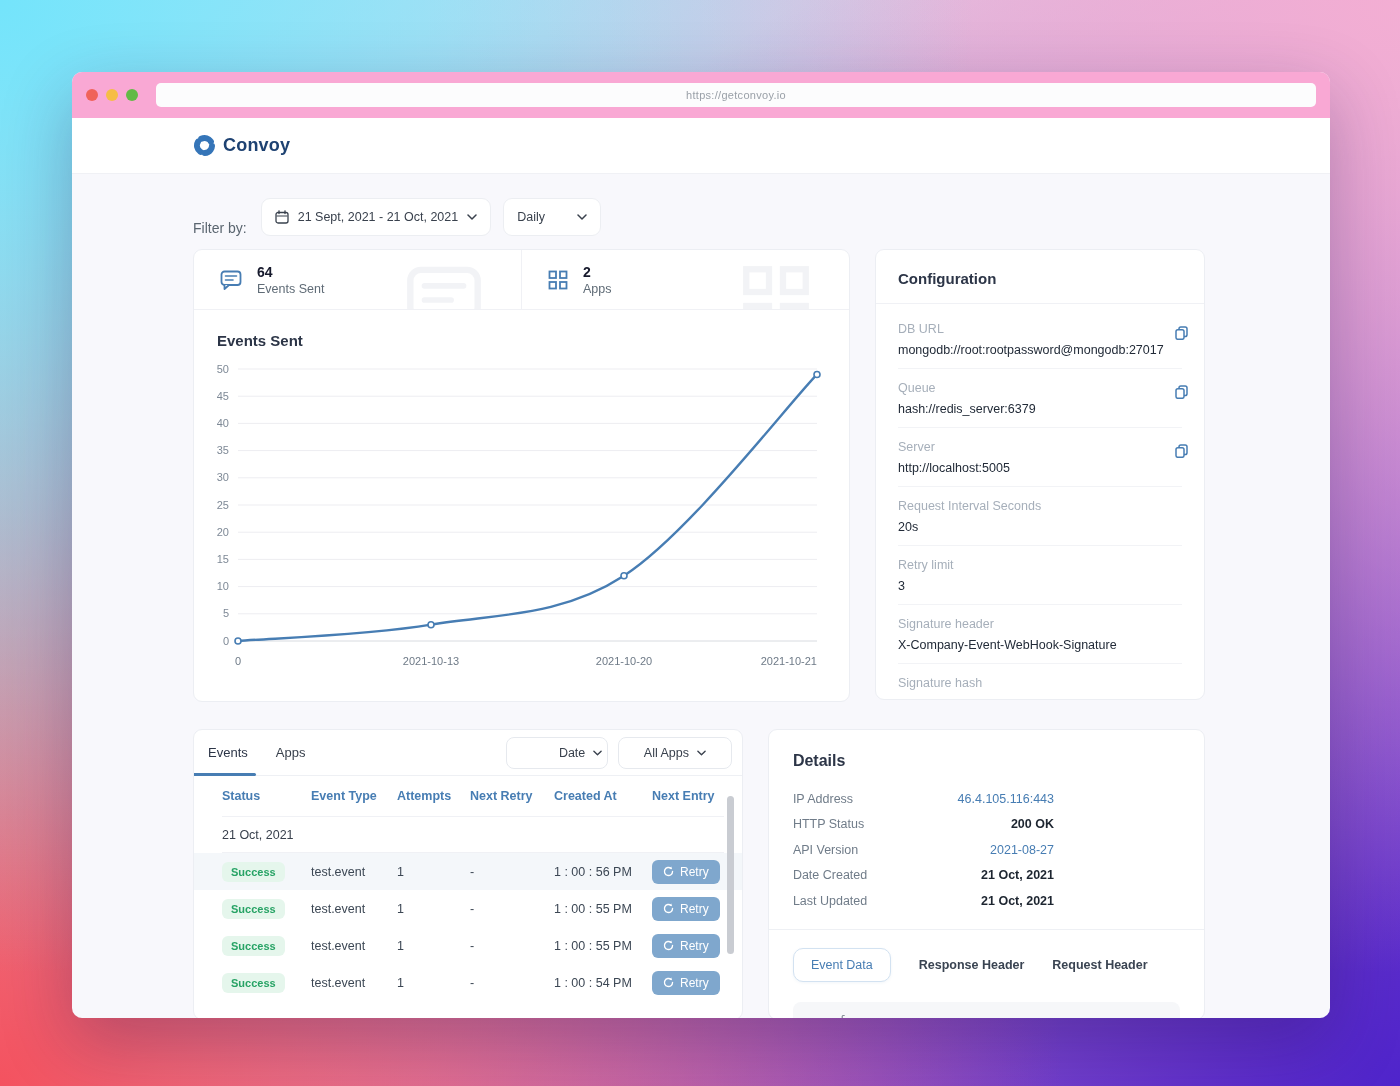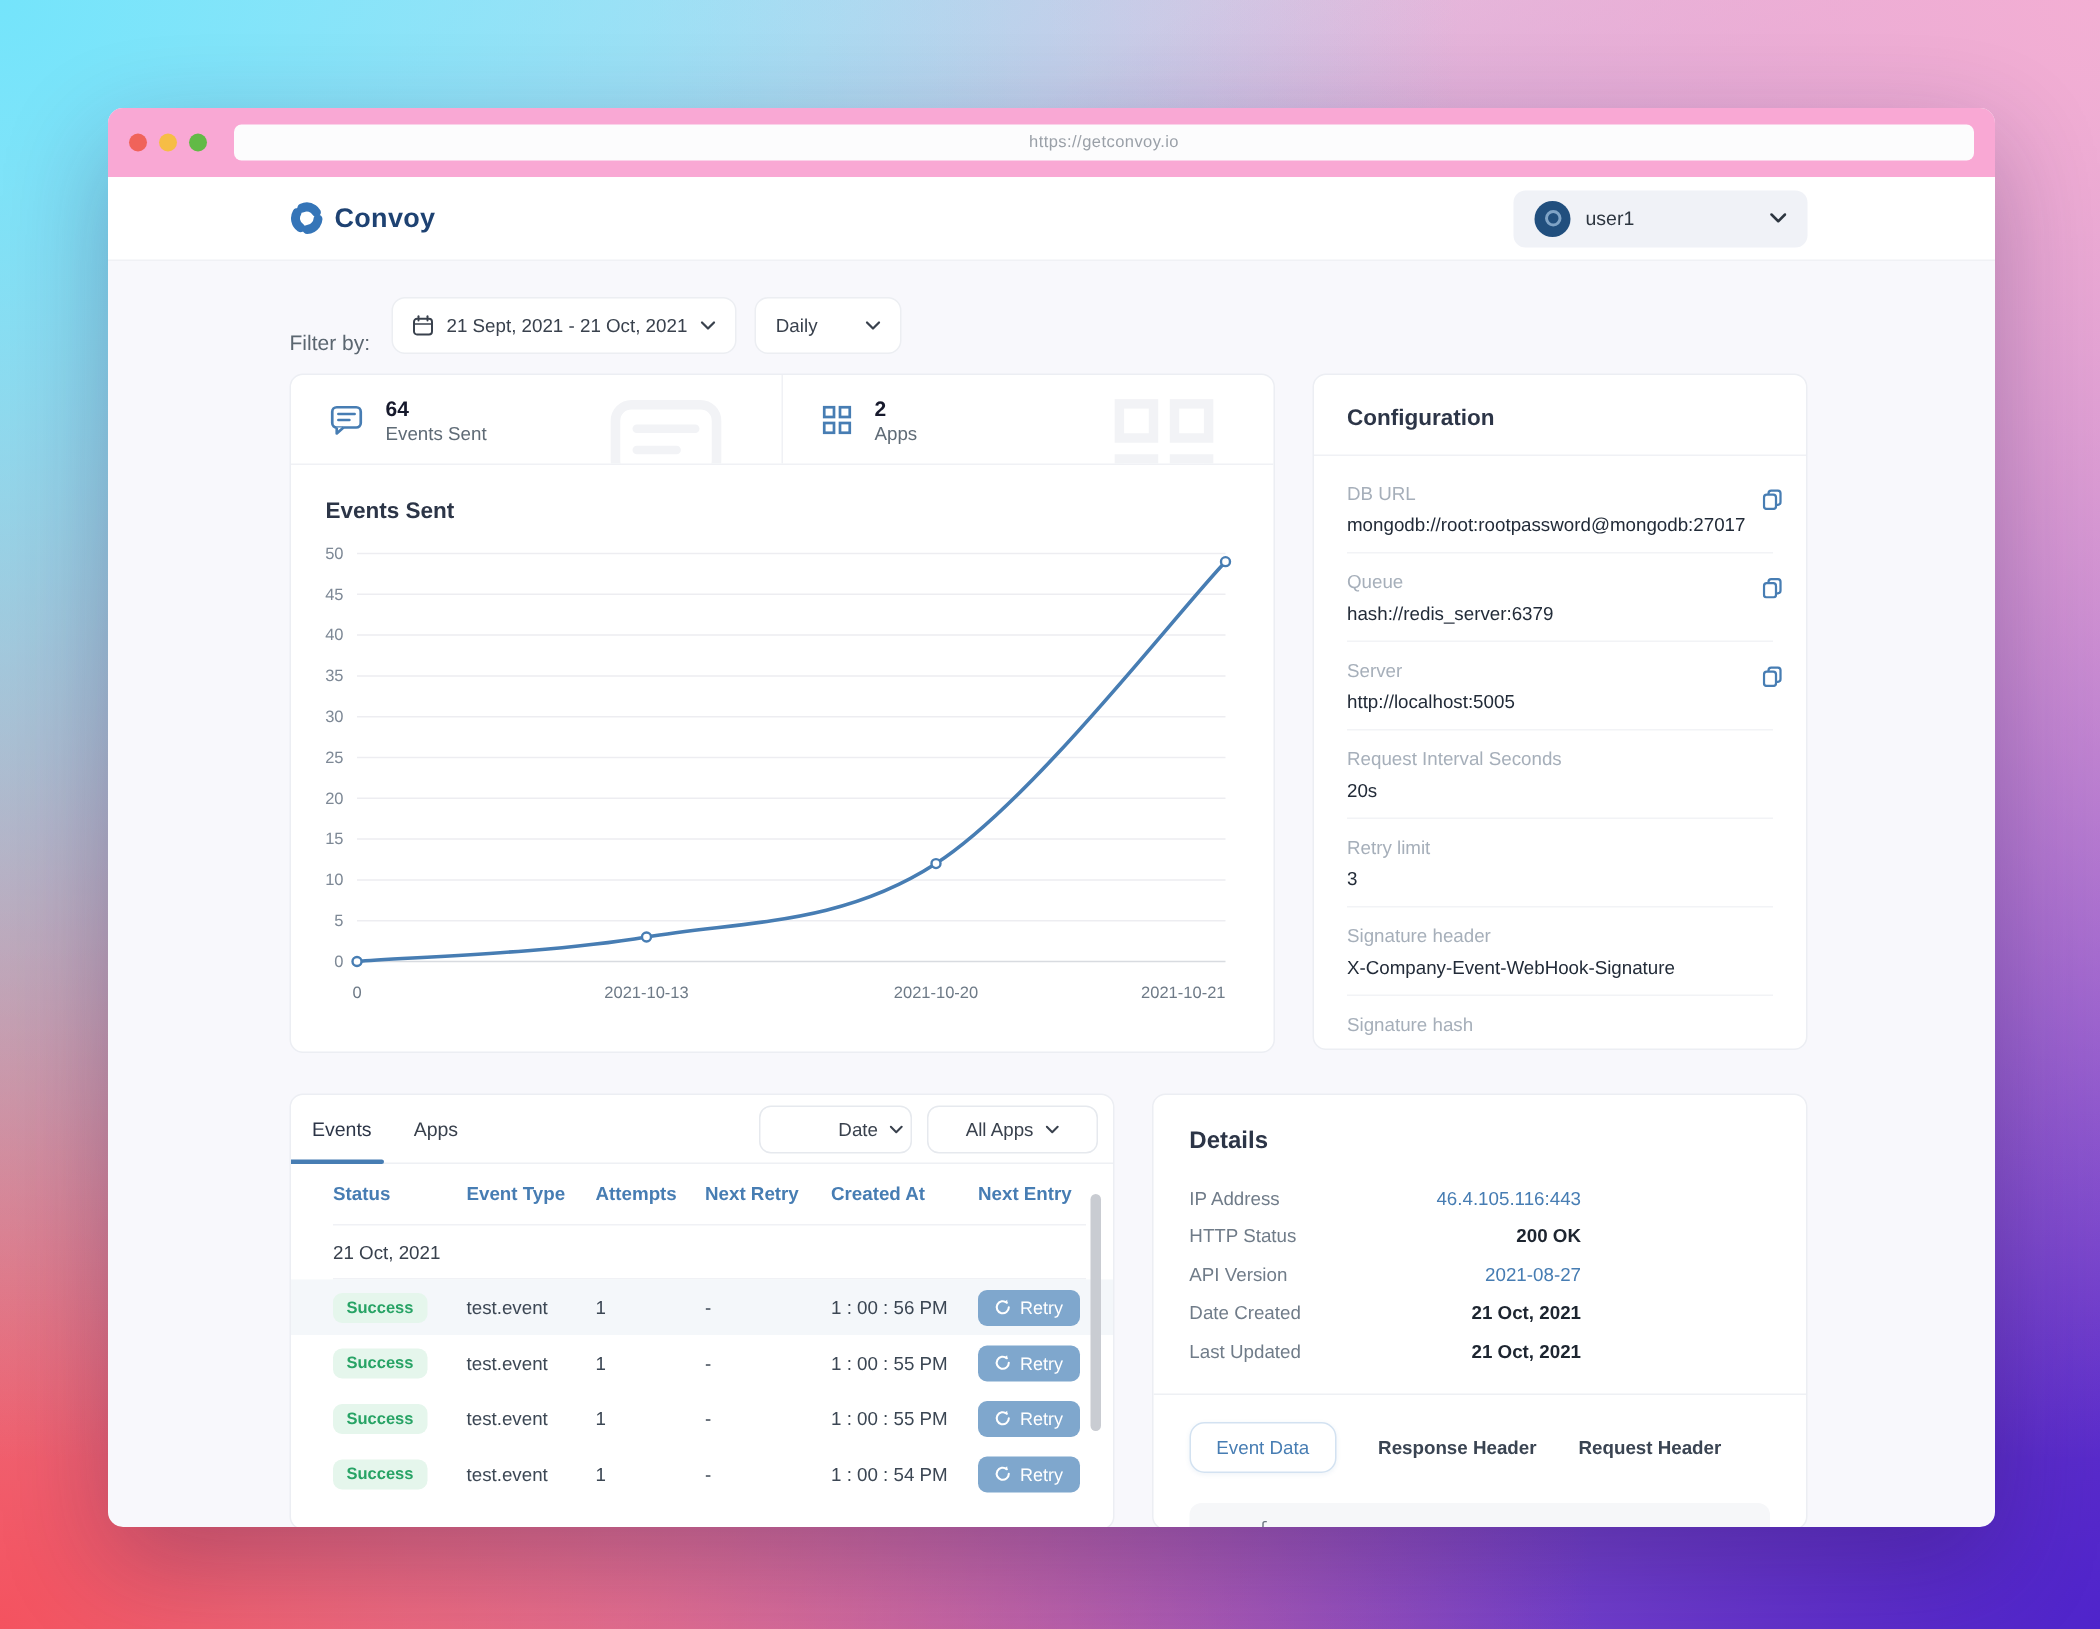--- a/index.html
+++ b/index.html
@@ -124,29 +124,20 @@
     </div>
     <div class="urlbar">https://getconvoy.io</div>
   </div>
 
   <div class="appbar">
     <div class="brand">
       <svg width="23" height="23" viewBox="0 0 23 23">
         <circle cx="11.5" cy="11.5" r="7.5" fill="none" stroke="#3575b8" stroke-width="6" stroke-dasharray="11 4.5" stroke-linecap="round" transform="rotate(125 11.5 11.5)"></circle>
       </svg>
       <span class="brand-name">Convoy</span>
-    </div>
-    <div class="userchip">
-      <span class="avatar">
-          <span class="ring"></span>
-        </span>
-      <span class="uname">user1</span>
-      <svg class="chev" width="11" height="7" viewBox="0 0 11 7">
-        <path d="M1 1l4.5 4.5L10 1" fill="none" stroke="#2d3640" stroke-width="1.7" stroke-linecap="round" stroke-linejoin="round"></path>
-      </svg>
     </div>
   </div>
 
   <div class="page">
 
     <div class="filters">
       <span class="filter-label">Filter by:</span>
       <div class="select">
         <svg width="14" height="14" viewBox="0 0 14 14">
           <rect x="1" y="2.5" width="12" height="10.5" rx="2" fill="none" stroke="#39414d" stroke-width="1.3"></rect>

